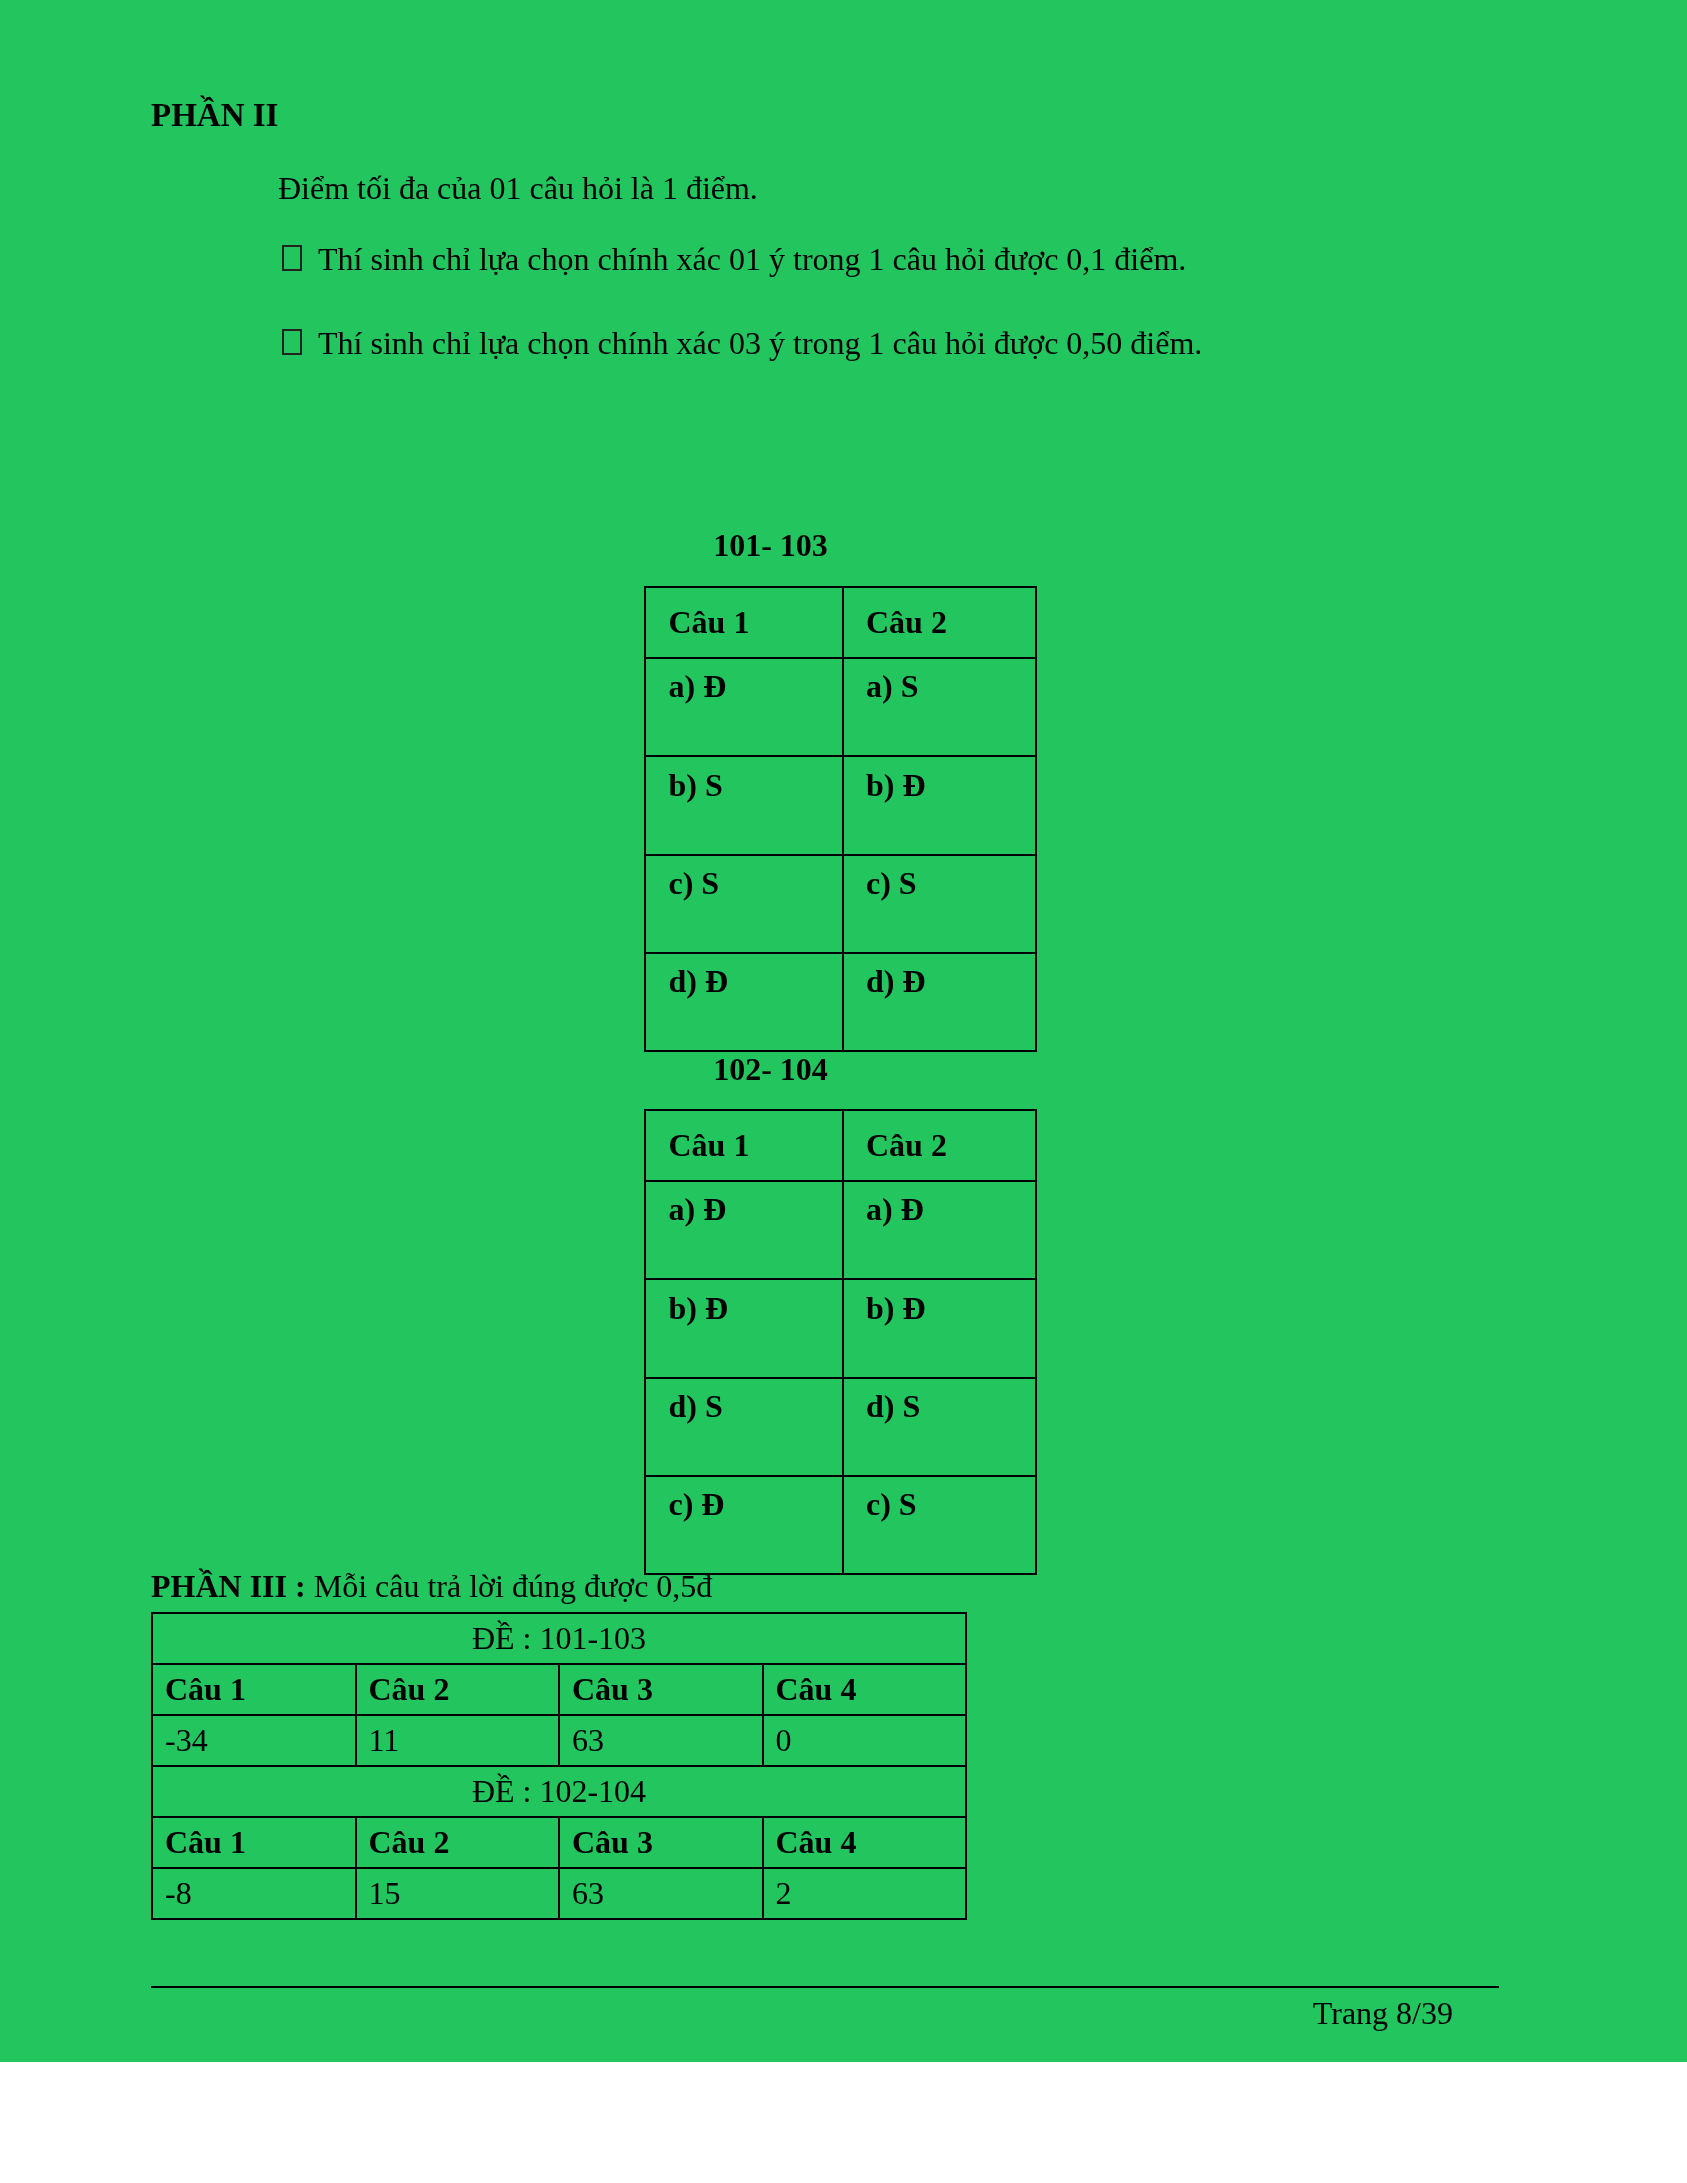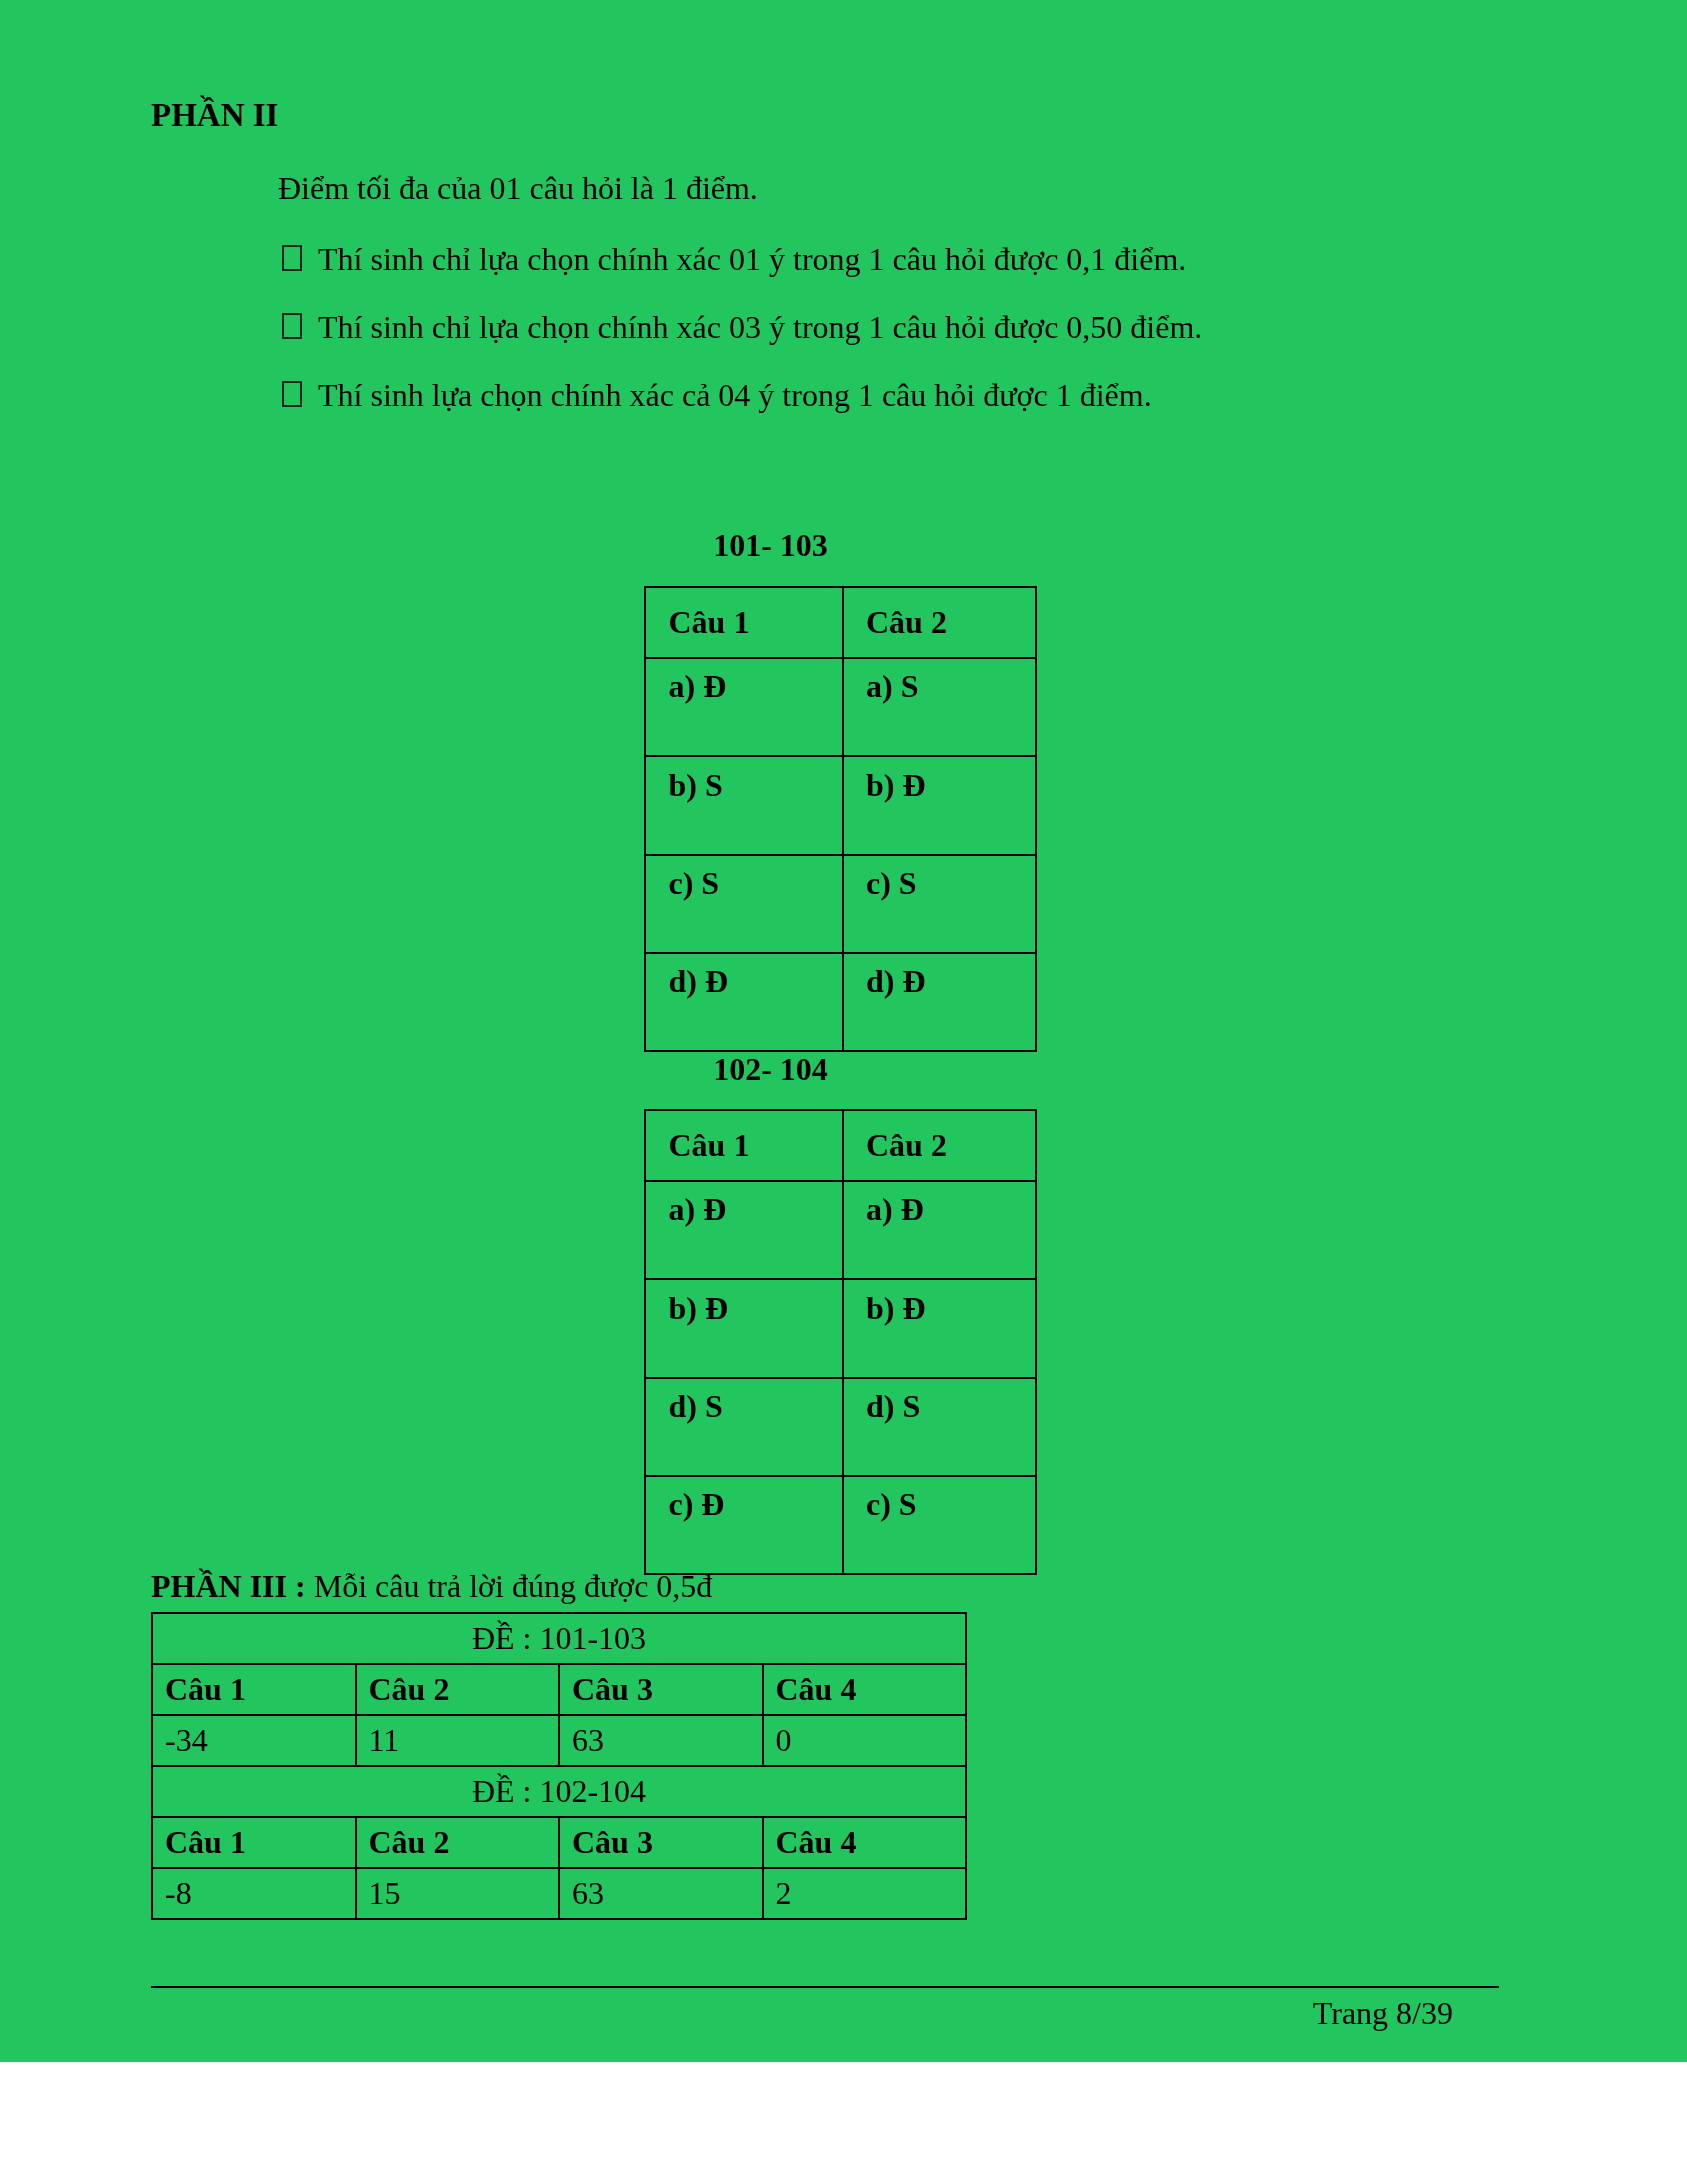--- a/index.html
+++ b/index.html
@@ -17,21 +17,21 @@
   .part2-title {
     position: absolute; left: 151px; top: 97px;
     font-size: 33px; font-weight: 700; margin: 0;
   }
   .intro {
     position: absolute; left: 278px; top: 167px;
     font-size: 32px; line-height: 42px; margin: 0;
   }
   .bullets {
     position: absolute; left: 282px; top: 238px;
-    display: flex; flex-direction: column; gap: 26px;
+    display: flex; flex-direction: column; gap: 42px;
     font-size: 32px; line-height: 42px;
   }
   .bullet { white-space: nowrap; }
   .sq {
     display: inline-block; width: 16px; height: 22.5px;
     border: 2px solid #222222; margin-right: 16px;
     vertical-align: -1.3px;
   }
 
   
@@ -111,23 +111,20 @@
 
   <p class="intro">Điểm tối đa của 01 câu hỏi là 1 điểm.</p>
 
   <div class="bullets">
     <div class="bullet">
       <span class="sq"></span><span>Thí sinh chỉ lựa chọn chính xác 01 ý trong 1 câu hỏi được 0,1 điểm.</span>
     </div>
     <div class="bullet">
       <span class="sq"></span><span>Thí sinh chỉ lựa chọn chính xác 03 ý trong 1 câu hỏi được 0,50 điểm.</span>
     </div>
-    <div class="bullet">
-      <span class="sq"></span><span>Thí sinh lựa chọn chính xác cả 04 ý trong 1 câu hỏi được 1 điểm.</span>
-    </div>
   </div>
 
   <div class="cap cap1">101- 103</div>
 
   <table class="answers t1">
     <tbody>
         <tr>
       <th>Câu 1</th>
       <th>Câu 2</th>
     </tr>

